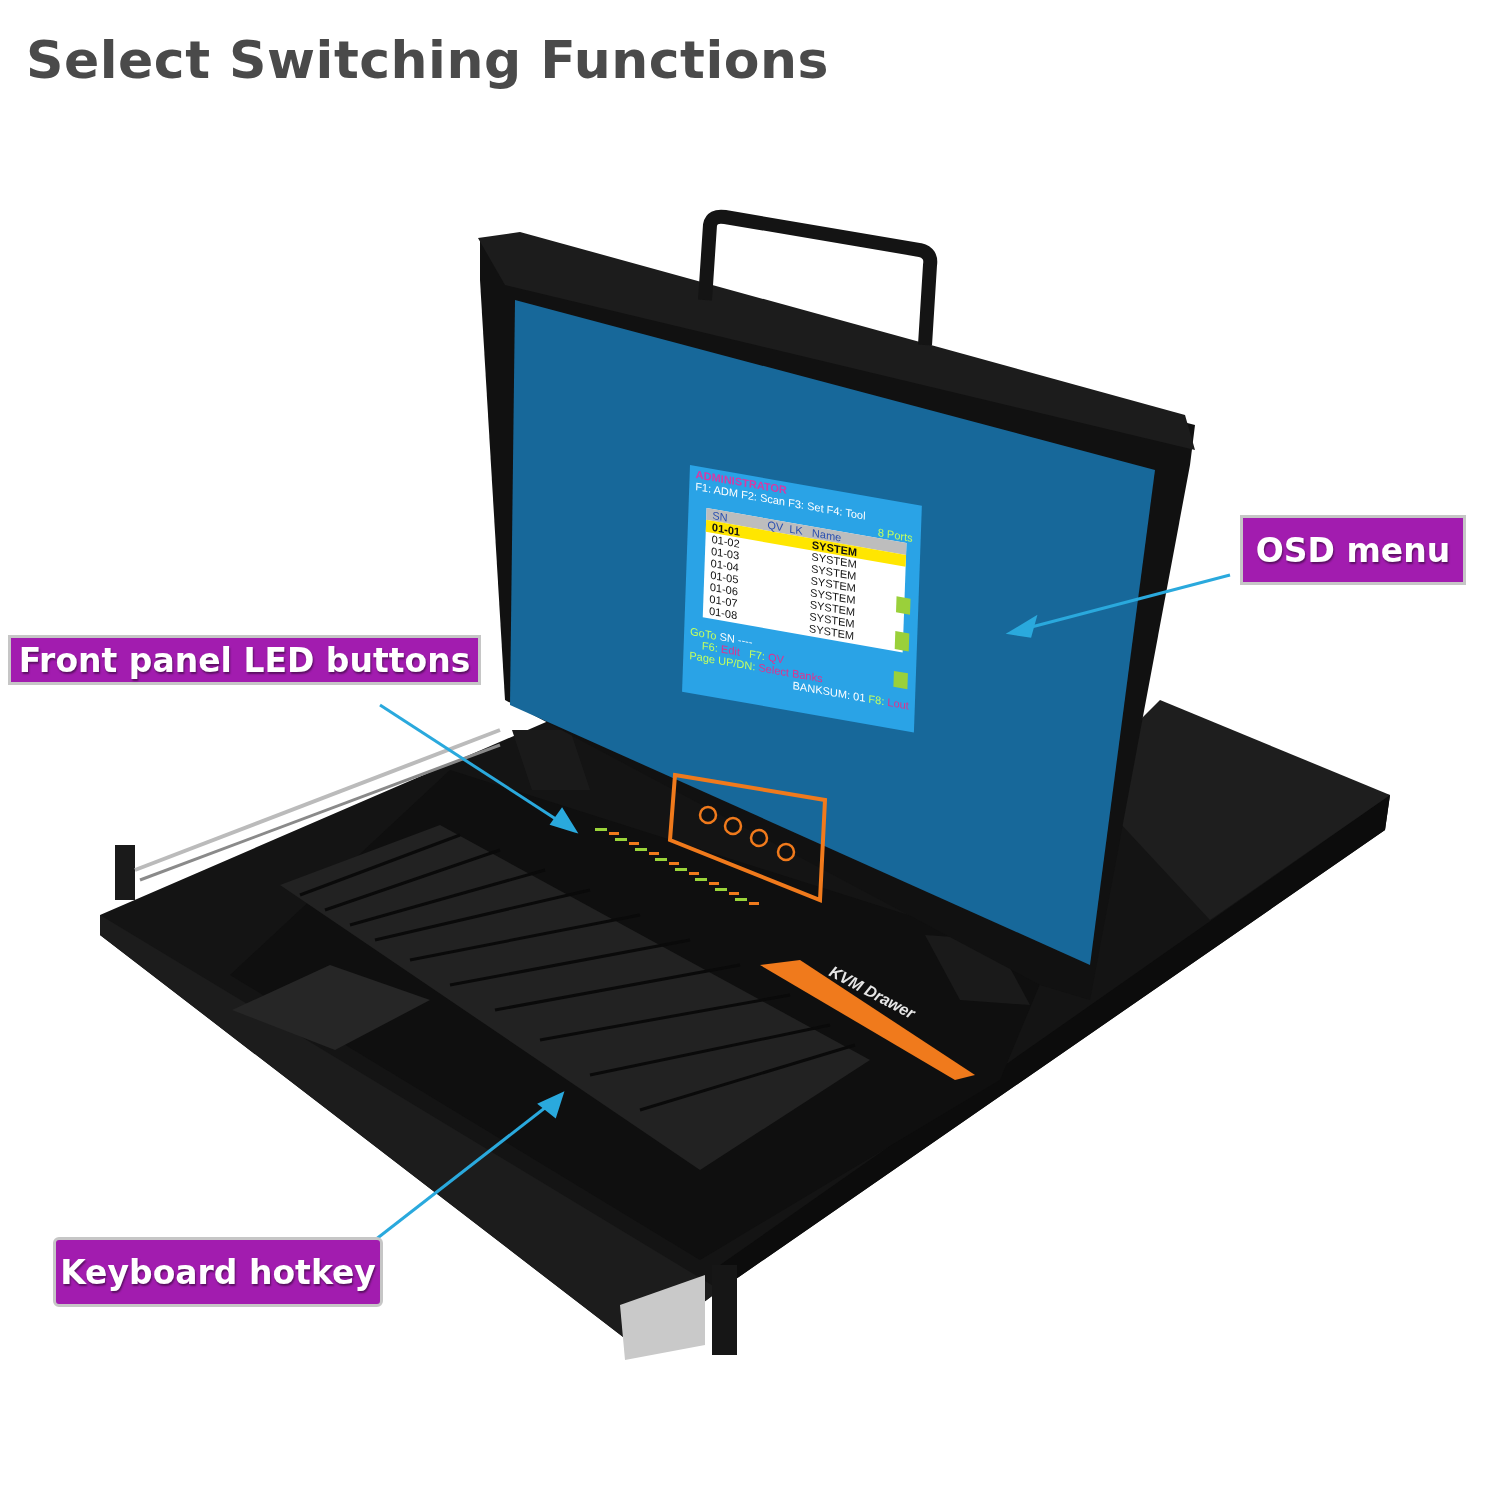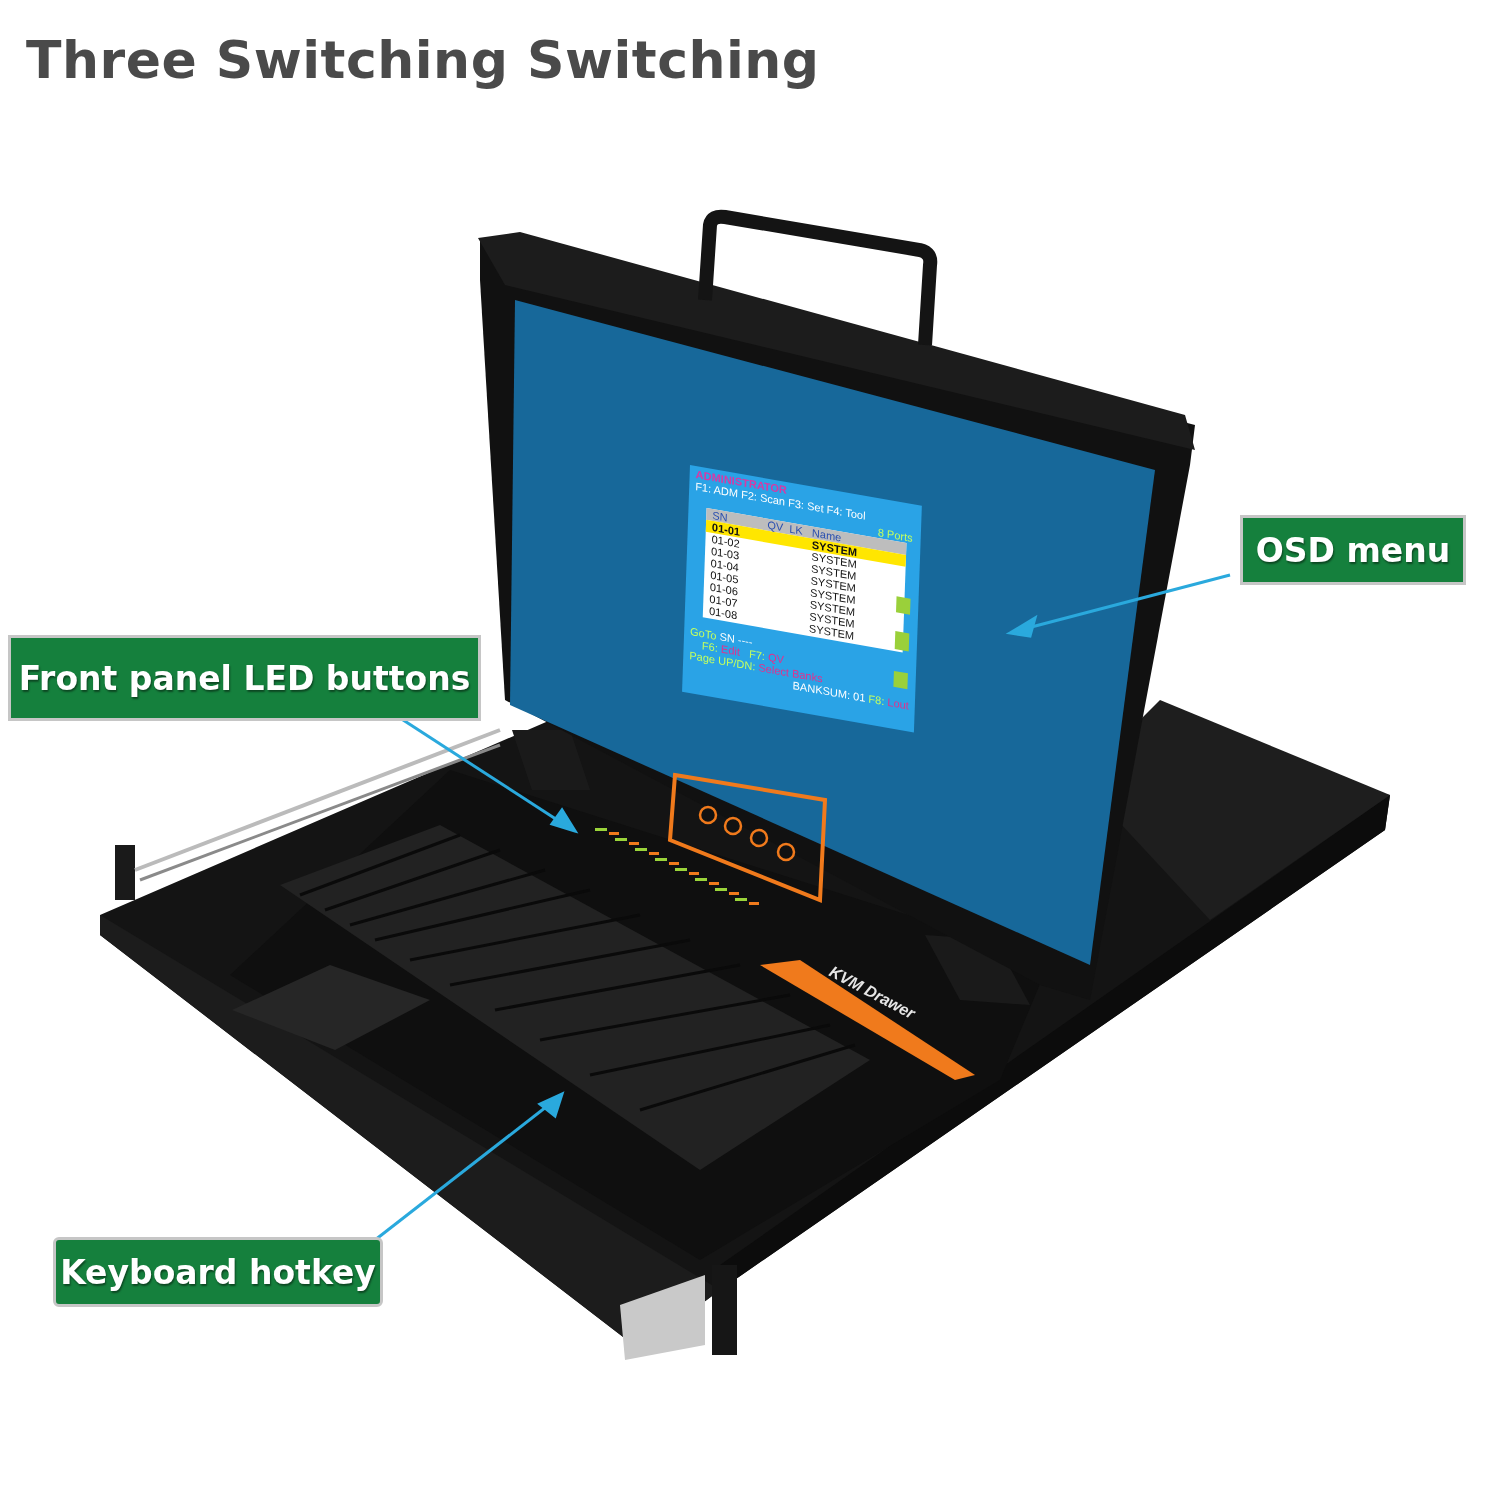--- a/index.html
+++ b/index.html
@@ -1,37 +1,37 @@
 <!DOCTYPE html>
 <html><head>
 <meta charset="utf-8">
 <style>
   html, body { margin:0; padding:0; background:#ffffff; }
   body { width:1500px; height:1500px; position:relative; overflow:hidden; font-family:"Liberation Sans", sans-serif; }
   .title { position:absolute; left:26px; top:30px; font-family:"DejaVu Sans", sans-serif; font-weight:bold; font-size:52px; color:#4a4a4a; letter-spacing:0.5px; }
-  .label { position:absolute; background:#15803d; border:3px solid #c6c6c6; color:#ffffff; font-family:"DejaVu Sans", sans-serif; font-weight:bold; font-size:33px; text-shadow:1px 2px 2px rgba(0,0,0,0.45); display:flex; align-items:center; justify-content:center; box-sizing:border-box; }
+  .label { position:absolute; background:#a21caf; border:3px solid #c6c6c6; color:#ffffff; font-family:"DejaVu Sans", sans-serif; font-weight:bold; font-size:33px; text-shadow:1px 2px 2px rgba(0,0,0,0.45); display:flex; align-items:center; justify-content:center; box-sizing:border-box; }
   svg.scene { position:absolute; left:0; top:0; }
   .osd { position:absolute; left:690px; top:465px; width:232px; height:228px; transform:skewY(8deg) rotate(2deg); transform-origin:left top; background:#2aa3e6; font-family:"Liberation Sans", sans-serif; font-size:11px; overflow:hidden; }
   .osd .hdr1 { color:#d63aa5; font-weight:bold; padding:2px 6px 0; }
   .osd .hdr2 { color:#ffffff; padding:0 6px; white-space:nowrap; }
   .osd .list { position:absolute; left:18px; top:40px; width:200px; height:110px; background:#ffffff; }
   .osd .list .colhead { background:#bdbdbd; color:#2a4fb0; height:12px; line-height:12px; padding-left:6px; }
   .osd .list .item { height:12px; line-height:12px; padding-left:6px; display:flex; color:#111; }
   .osd .list .item.sel { background:#ffe600; font-weight:bold; }
   .osd .list .item span.sn { width:80px; }
   .osd .list .item span.nm { margin-left:20px; }
   .osd .foot { position:absolute; left:6px; top:160px; right:6px; color:#c2ff60; }
   .osd .foot .w { color:#ffffff; }
   .osd .foot .p { color:#e0318e; }
   .osd .sb { position:absolute; right:8px; width:14px; background:#9ad03a; }
 </style>
 </head>
 <body>
 
-<div class="title">Three Switching Switching</div>
+<div class="title">Select Switching Functions</div>
 
 <svg class="scene" width="1500" height="1500" viewBox="0 0 1500 1500">
 
   <polygon points="100,915 620,690 1390,795 1385,830 720,1290 640,1350 100,935" fill="#141414"></polygon>
   <polygon points="100,915 100,935 640,1350 720,1290" fill="#1c1c1c"></polygon>
   <polygon points="720,1290 1385,830 1390,795 720,1265" fill="#0c0c0c"></polygon>
 
   <polygon points="1080,780 1160,700 1390,795 1210,920" fill="#1e1e1e"></polygon>
 
   <rect x="115" y="845" width="20" height="55" fill="#1a1a1a"></rect>
@@ -160,14 +160,14 @@
   <div class="sb" style="top:170px;height:16px;"></div>
   <div class="foot">
     <div><span>GoTo</span> <span class="w">SN ----</span></div>
     <div>&nbsp;&nbsp;&nbsp;&nbsp;<span>F6:</span> <span class="p">Edit</span>&nbsp;&nbsp;&nbsp;<span>F7:</span> <span class="p">QV</span></div>
     <div><span>Page UP/DN:</span> <span class="p">Select Banks</span></div>
     <div style="text-align:right;"><span class="w">BANKSUM: 01</span> <span>F8:</span> <span class="p">Lout</span></div>
   </div>
 </div>
 
 <div class="label" style="left:1240px; top:515px; width:226px; height:70px;">OSD menu</div>
-<div class="label" style="left:8px; top:635px; width:473px; height:86px;">Front panel LED buttons</div>
+<div class="label" style="left:8px; top:635px; width:473px; height:50px;">Front panel LED buttons</div>
 <div class="label" style="left:53px; top:1237px; width:330px; height:70px;border-radius:6px;">Keyboard hotkey</div>
 
 </body></html>

